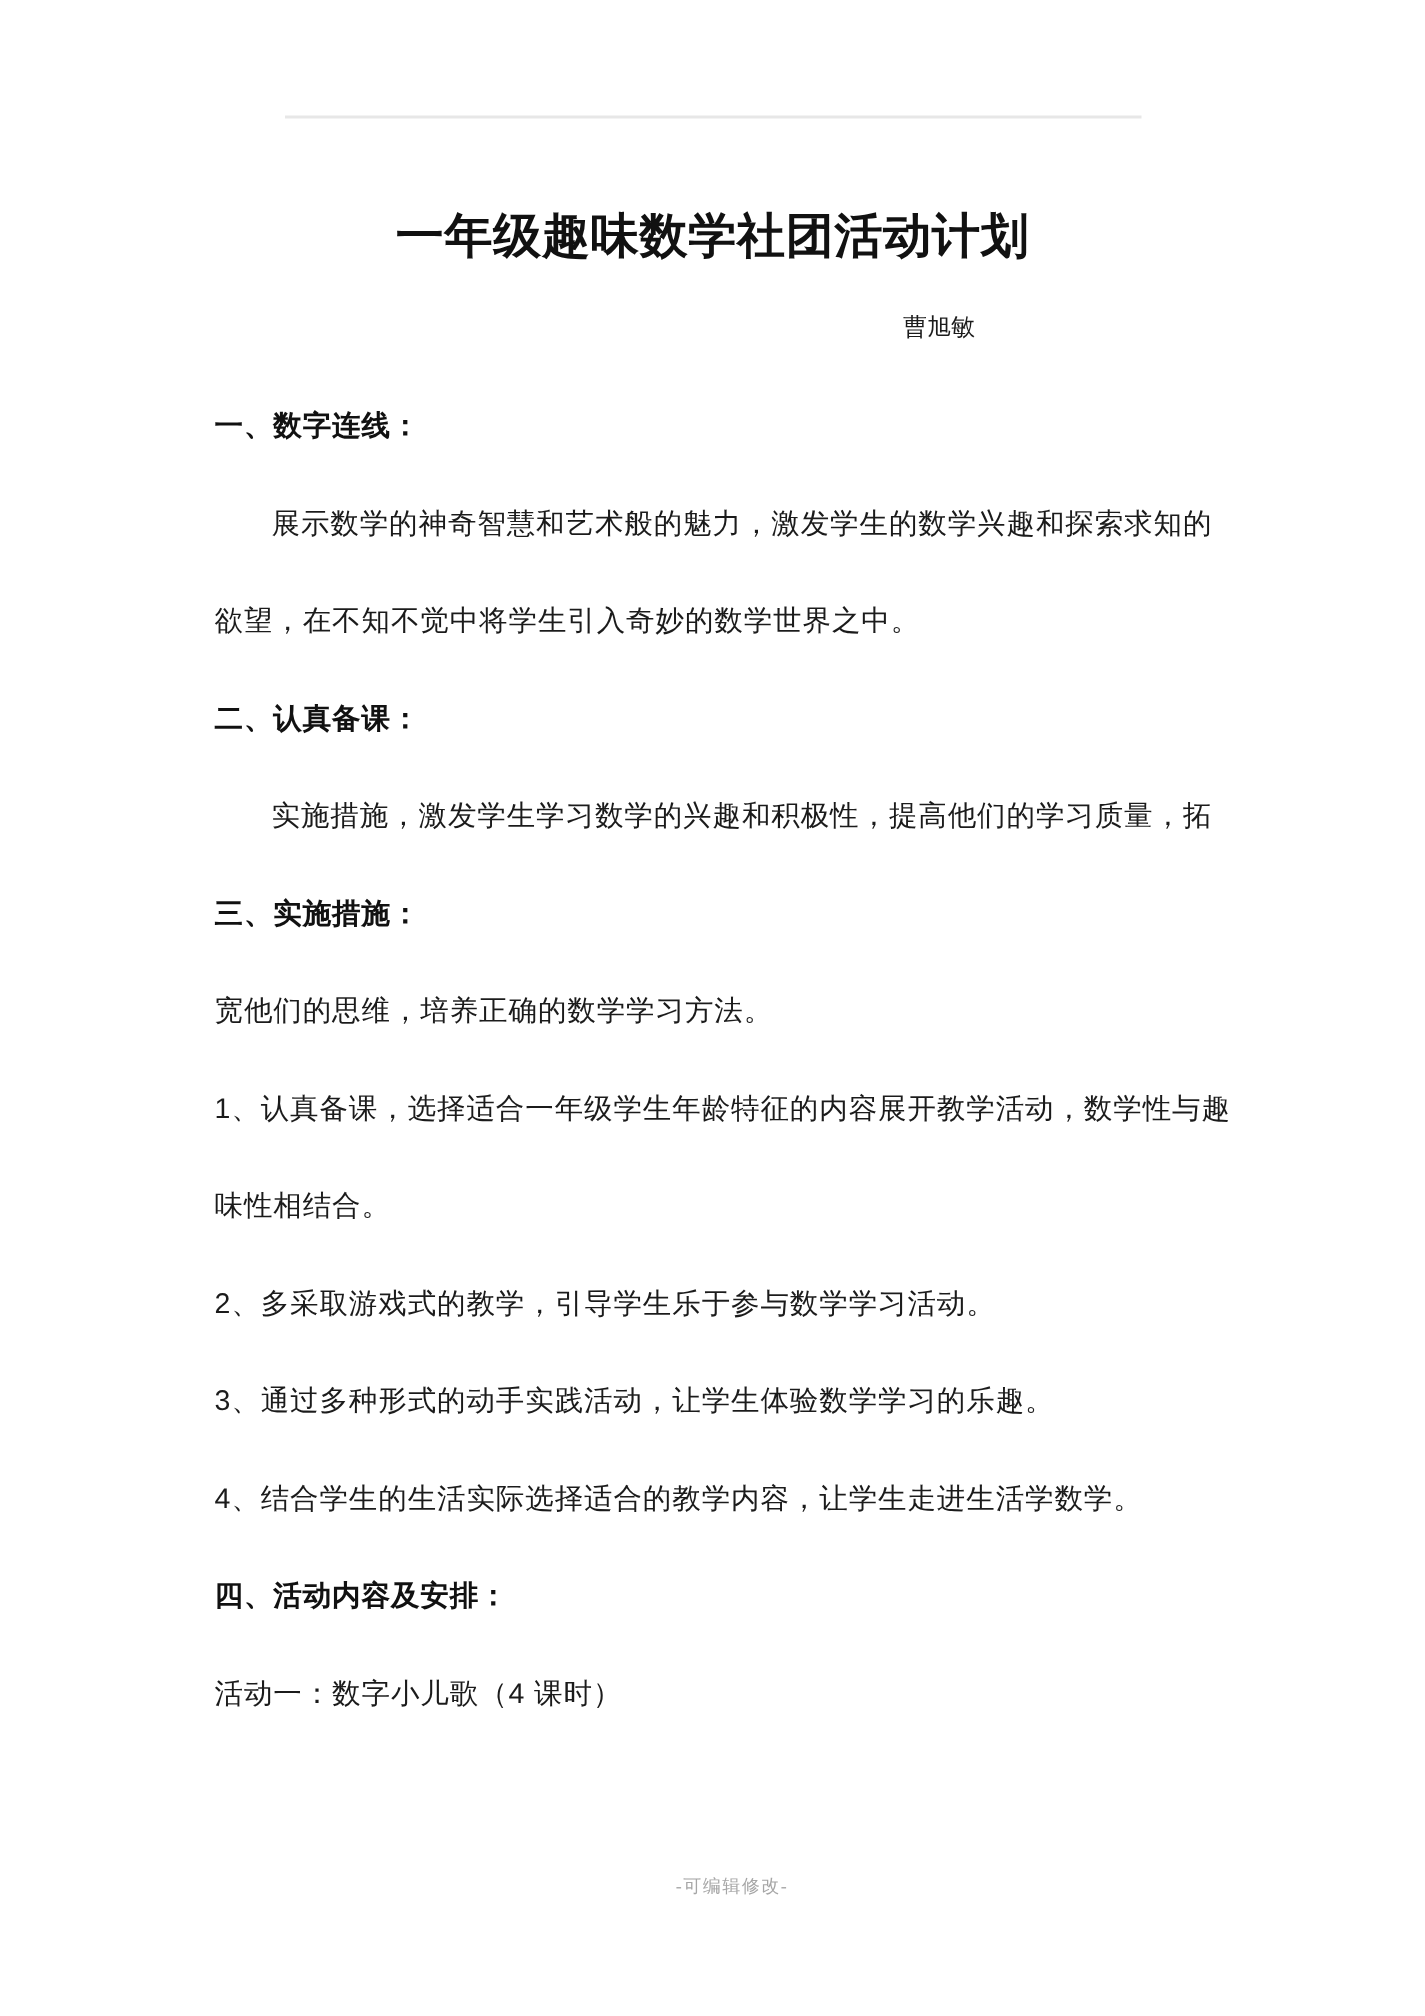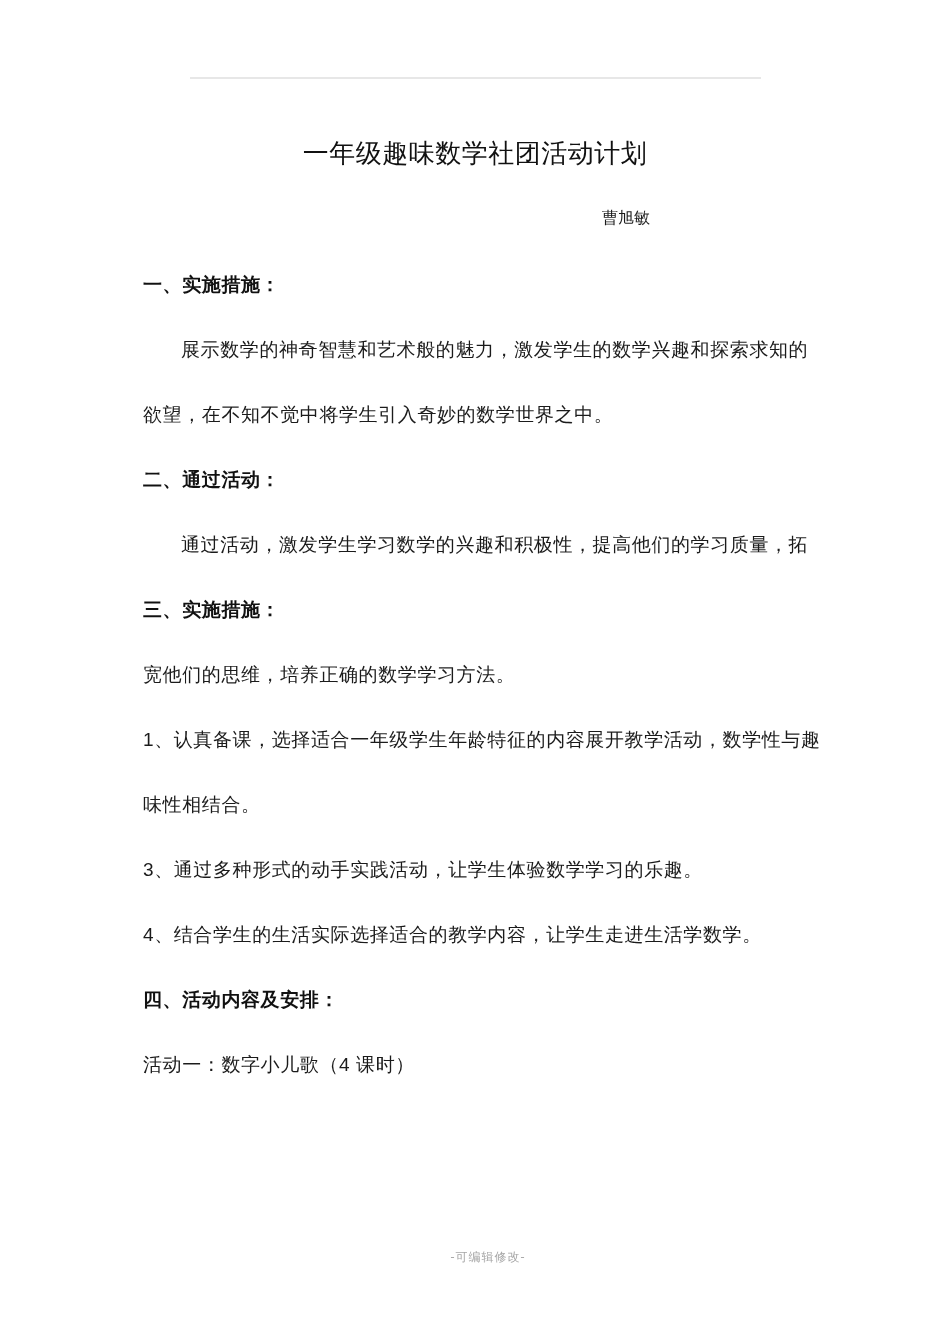--- a/index.html
+++ b/index.html
@@ -20,22 +20,22 @@
     height: 2px;
     background: #e7e7e7;
   }
   .doc-title {
     position: absolute;
     top: 136px;
     left: 0;
     width: 100%;
     margin: 0;
     text-align: center;
-    font-size: 26px;
-    font-weight: 400;
+    font-size: 32px;
+    font-weight: 700;
     color: #111111;
     letter-spacing: 0.5px;
   }
   .doc-author {
     position: absolute;
     top: 208px;
     left: 602px;
     font-size: 16px;
     color: #1b1b1b;
   }
@@ -77,31 +77,32 @@
 <div class="page">
 
   <div class="top-rule"></div>
 
   <h1 class="doc-title">一年级趣味数学社团活动计划</h1>
 
   <div class="doc-author">曹旭敏</div>
 
   <div class="content">
 
-    <p class="line heading">一、实施措施：</p>
+    <p class="line heading">一、数字连线：</p>
     <p class="line indent">展示数学的神奇智慧和艺术般的魅力，激发学生的数学兴趣和探索求知的</p>
     <p class="line">欲望，在不知不觉中将学生引入奇妙的数学世界之中。</p>
 
-    <p class="line heading">二、通过活动：</p>
-    <p class="line indent">通过活动，激发学生学习数学的兴趣和积极性，提高他们的学习质量，拓</p>
+    <p class="line heading">二、认真备课：</p>
+    <p class="line indent">实施措施，激发学生学习数学的兴趣和积极性，提高他们的学习质量，拓</p>
     <p class="line heading">三、实施措施：</p>
 
     <p class="line">宽他们的思维，培养正确的数学学习方法。</p>
     <p class="line">1、认真备课，选择适合一年级学生年龄特征的内容展开教学活动，数学性与趣</p>
     <p class="line">味性相结合。</p>
+    <p class="line">2、多采取游戏式的教学，引导学生乐于参与数学学习活动。</p>
     <p class="line">3、通过多种形式的动手实践活动，让学生体验数学学习的乐趣。</p>
     <p class="line">4、结合学生的生活实际选择适合的教学内容，让学生走进生活学数学。</p>
 
     <p class="line heading">四、活动内容及安排：</p>
     <p class="line">活动一：数字小儿歌（4 课时）</p>
 
   </div>
 
   <div class="footer">-可编辑修改-</div>
 

